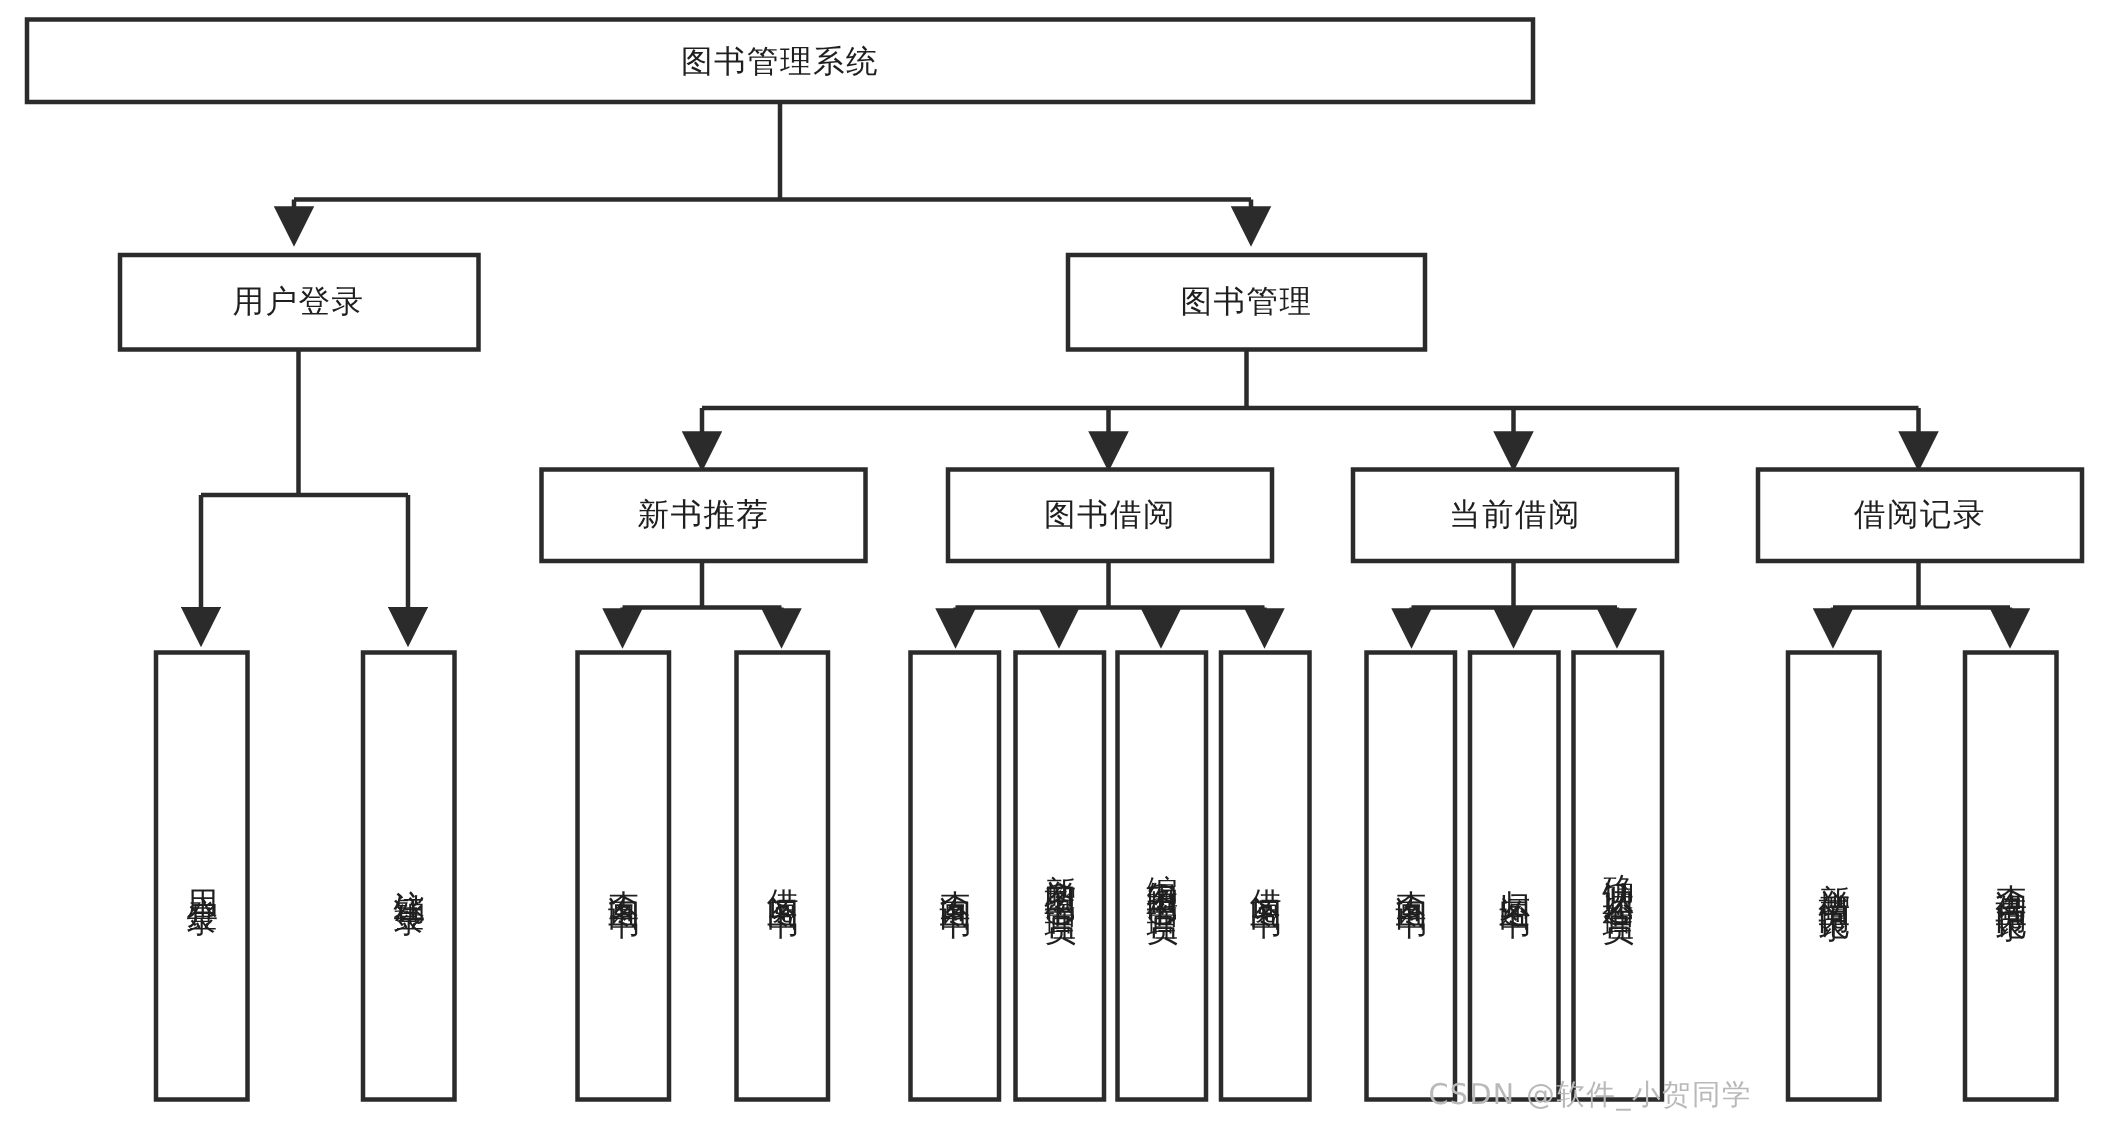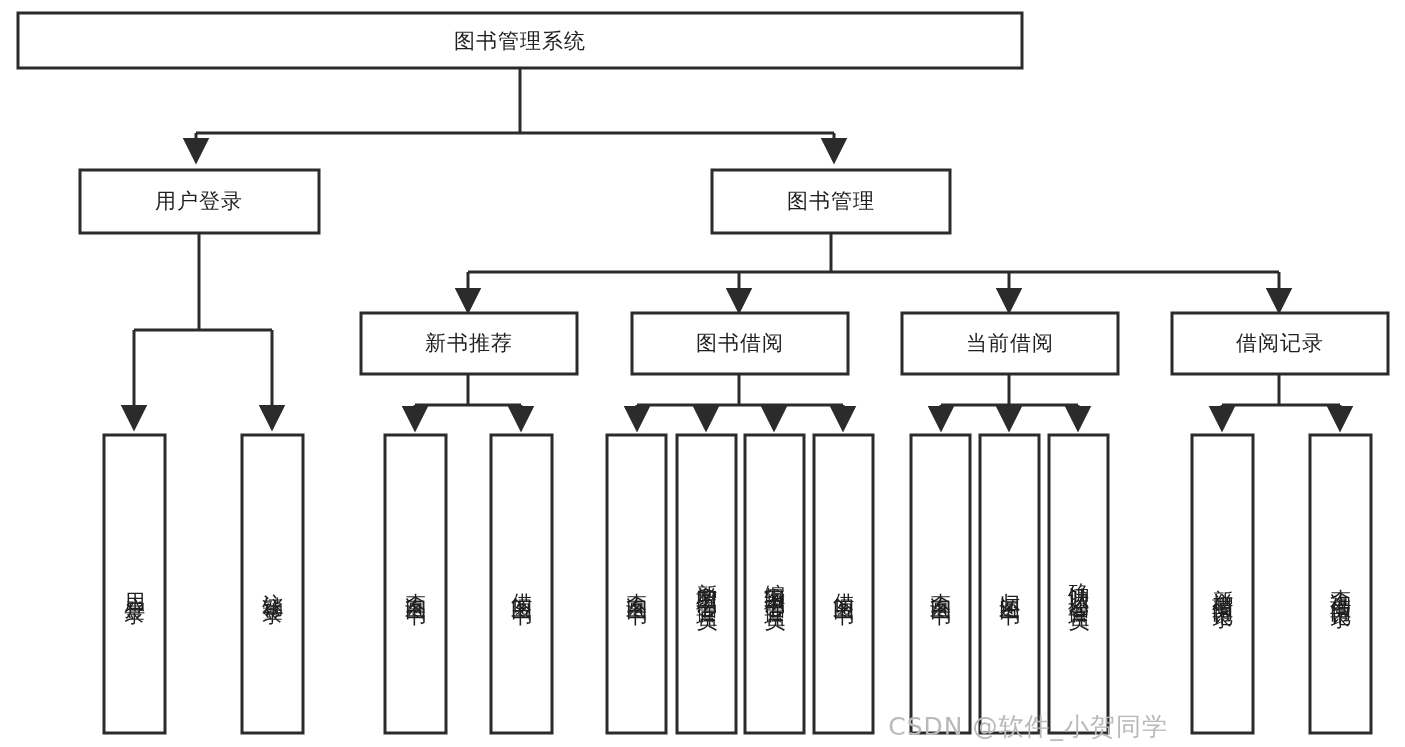--- a/index.html
+++ b/index.html
@@ -28,21 +28,21 @@
     font-family:"DejaVu Sans","Liberation Sans",sans-serif;
     font-size:21px;color:#1f1f1f;
     line-height:1.08;
     letter-spacing:4px;
     white-space:nowrap;
     pointer-events:none;
   }
   .watermark{
     position:absolute;right:8px;bottom:4px;
     font-family:"DejaVu Sans","Liberation Sans",sans-serif;
-    font-size:25px;color:#b9b9b9;
+    font-size:19px;color:#b9b9b9;
     letter-spacing:1px;white-space:nowrap;
   }
 </style>
 </head>
 <body>
 
 <div id="diagram-root">
 
   <svg id="flow" viewBox="0 0 1405 747">
     <defs>

